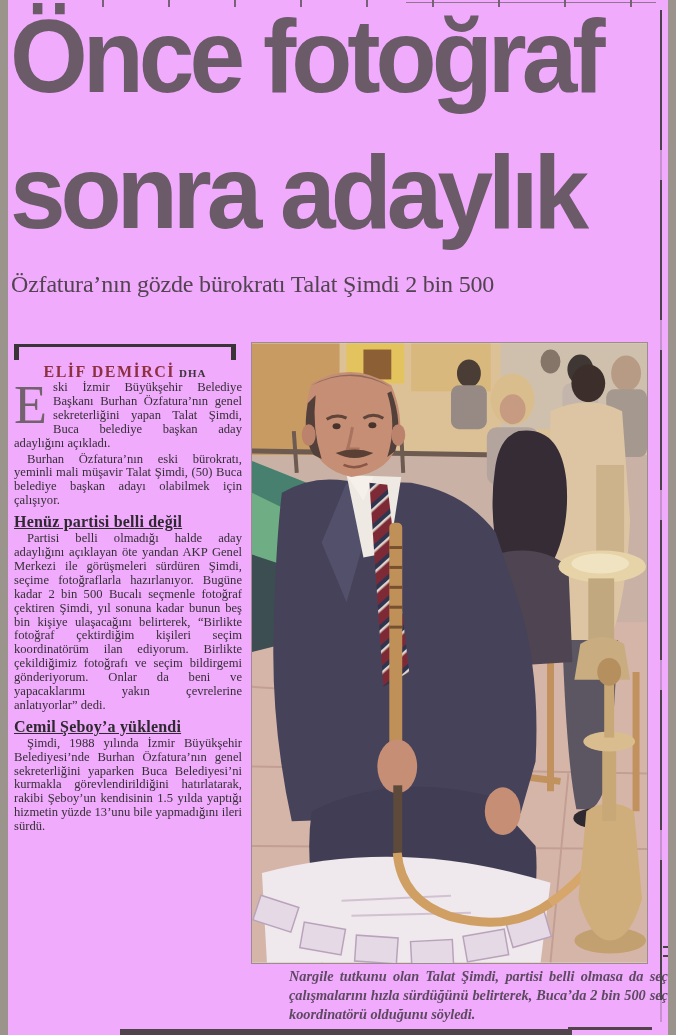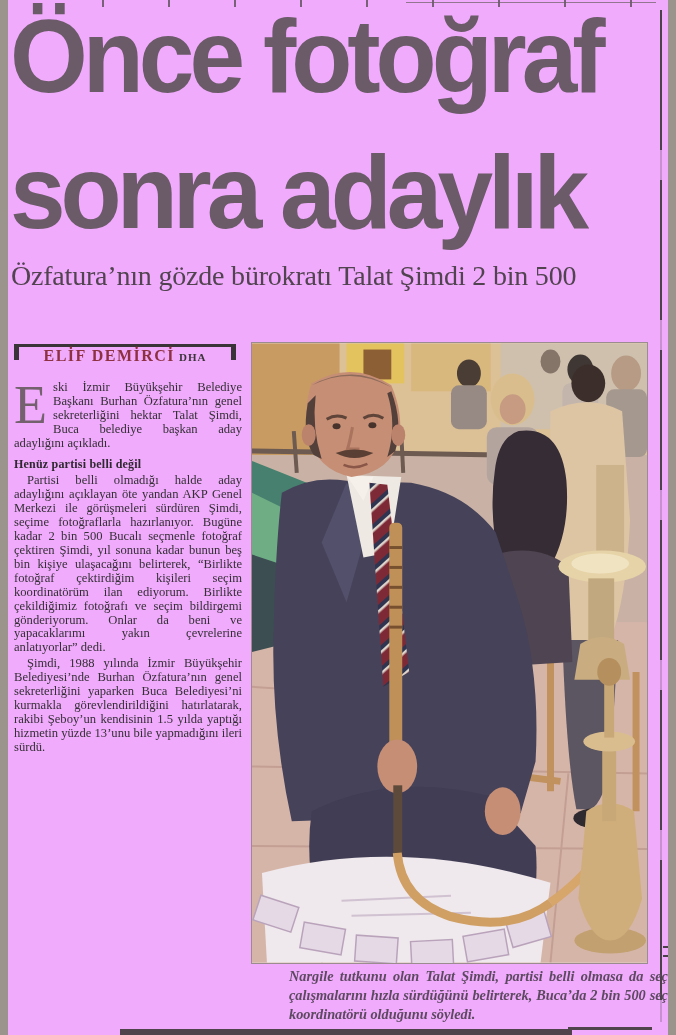--- a/index.html
+++ b/index.html
@@ -21,40 +21,40 @@
 
   
   .headline{position:absolute;left:2px;white-space:nowrap;
     font-family:"Liberation Sans",sans-serif;font-weight:800;
     color:#6b5a68;font-size:100px;line-height:1;letter-spacing:-5px;
     transform:scaleY(1.04);transform-origin:top left;}
   .headline.l1{top:4px;}
   .headline.l2{top:140px;}
 
   
-  .deck{position:absolute;left:3px;top:256px;width:650px;
-    font-size:28px;line-height:40px;color:#51434f;letter-spacing:-0.2px;white-space:nowrap;}
+  .deck{position:absolute;left:3px;top:264px;width:650px;
+    font-size:24px;line-height:40px;color:#51434f;letter-spacing:-0.2px;white-space:nowrap;}
 
   
   .byline-box{position:absolute;left:6px;top:344px;width:222px;height:26px;
-    border-top:3px solid #3a3338;text-align:center;padding-top:0;}
+    border-top:3px solid #3a3338;text-align:center;padding-top:16px;}
   .byline-box::before,.byline-box::after{content:"";position:absolute;top:-3px;width:5px;height:16px;background:#3a3338;}
   .byline-box::before{left:0;}
   .byline-box::after{right:0;}
   .byline-author{color:#8d3040;font-weight:bold;font-size:16px;letter-spacing:1.5px;}
   .byline-agency{color:#3a3338;font-weight:bold;font-size:11px;letter-spacing:1px;}
 
   
   .column{position:absolute;left:6px;top:381px;width:228px;height:632px;overflow:hidden;
     text-align:justify;font-size:12.6px;line-height:13.9px;color:#342f35;}
   .column p{margin:0 0 2px 0;text-indent:13px;}
   .column p.lead{text-indent:0;}
   .dropcap{float:left;font-size:54px;line-height:42px;padding:3px 6px 0 0;color:#73616e;}
-  .subhead{font-size:12px;font-weight:bold;color:#2e2930;margin:7px 0 3px 0;text-align:left;letter-spacing:.2px;
-    font-family:"Liberation Serif",serif;}
+  .subhead{font-size:16px;font-weight:bold;color:#2e2930;margin:7px 0 3px 0;text-align:left;letter-spacing:.2px;
+    font-family:"Liberation Serif",serif;text-decoration:underline;}
 
   
   .photo-frame{position:absolute;left:243px;top:342px;width:397px;height:622px;
     border:1px solid #9b8c90;box-sizing:border-box;background:#e3cdc3;}
   .photo-frame svg{display:block;}
 
   
   .caption{position:absolute;left:249px;top:967px;width:394px;
     font-style:italic;font-weight:bold;font-size:14.3px;line-height:1.32;color:#5c4960;text-align:justify;margin-left:32px;}
 </style>
@@ -76,23 +76,25 @@
   <div class="deck">
     <div>Özfatura’nın gözde bürokratı Talat Şimdi 2 bin 500</div>
   </div>
 
   <div class="byline-box">
     <span class="byline-author">ELİF DEMİRCİ</span>
     <span class="byline-agency">DHA</span>
   </div>
 
   <div class="column">
-    <p class="lead"><span class="dropcap">E</span><span>ski İzmir Büyükşehir Belediye Başkanı Burhan Özfatura’nın genel sekreterliğini hektar Talat Şimdi, Buca belediye başkan aday adaylığını açıkladı.</span></p>
+    <p class="lead"><span class="dropcap">E</span><span>ski İzmir Büyükşehir Belediye Başkanı Burhan Özfatura’nın genel sekreterliğini yapan Talat Şimdi, Buca belediye başkan aday adaylığını açıkladı.</span></p>
+    <p>Burhan Özfatura’nın eski bürokratı, yeminli mali müşavir Talat Şimdi, (50) Buca belediye başkan adayı olabilmek için çalışıyor.</p>
     <div class="subhead">Henüz partisi belli değil</div>
     <p class="lead" style="text-indent:13px;">Partisi belli olmadığı halde aday adaylığını açıklayan öte yandan AKP Genel Merkezi ile görüşmeleri sürdüren Şimdi, seçime fotoğraflarla hazırlanıyor. Bugüne kadar 2 bin 500 Bucalı seçmenle fotoğraf çektiren Şimdi, yıl sonuna kadar bunun beş bin kişiye ulaşacağını belirterek, “Birlikte fotoğraf çektirdiğim kişileri seçim koordinatörüm ilan ediyorum. Birlikte çekildiğimiz fotoğrafı ve seçim bildirgemi gönderiyorum. Onlar da beni ve yapacaklarımı yakın çevrelerine anlatıyorlar” dedi.</p>
+    <div class="subhead">Cemil Şeboy’a yüklendi</div>
     <p>Şimdi, 1988 yılında İzmir Büyükşehir Belediyesi’nde Burhan Özfatura’nın genel sekreterliğini yaparken Buca Belediyesi’ni kurmakla görevlendirildiğini hatırlatarak, rakibi Şeboy’un kendisinin 1.5 yılda yaptığı hizmetin yüzde 13’unu bile yapmadığını ileri sürdü.</p>
   </div>
 
   <div class="photo-frame">
     <svg viewBox="0 0 397 622" width="395" height="620">
       <defs>
         <pattern id="tieStripe" width="16" height="16" patternUnits="userSpaceOnUse" patternTransform="rotate(-42)">
           <rect width="16" height="16" fill="#7e2a36"></rect>
           <rect y="8" width="16" height="4" fill="#2f3450"></rect>
           <rect y="12" width="16" height="2.5" fill="#ddd5cc"></rect>

